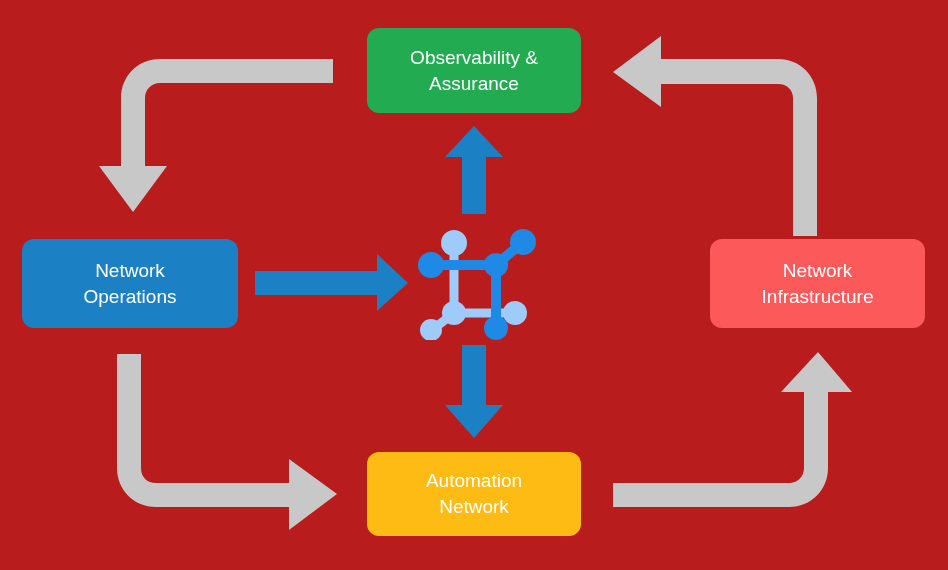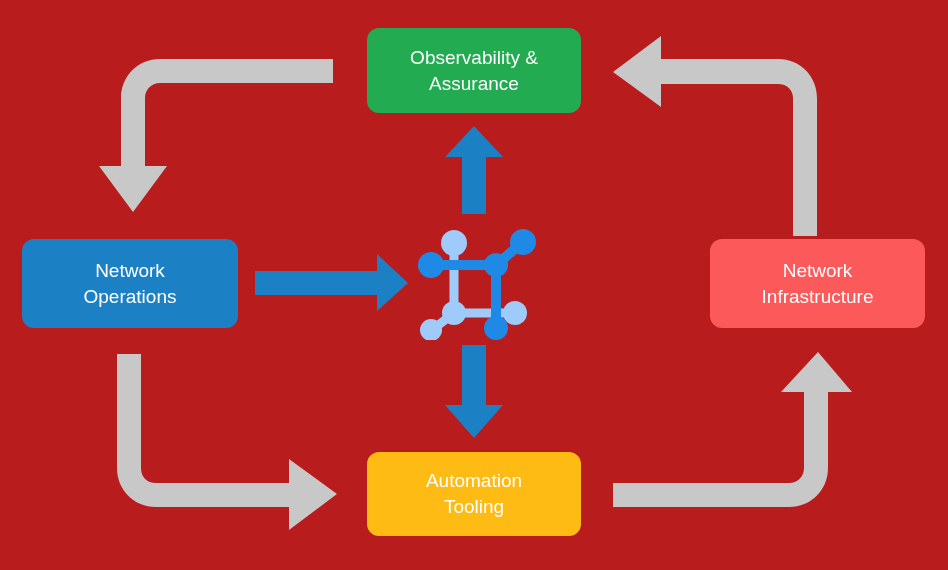--- a/index.html
+++ b/index.html
@@ -184,15 +184,15 @@
   <div class="node-box" id="box-observability">Observability &amp;
 Assurance</div>
 
   <div class="node-box" id="box-operations">Network
 Operations</div>
 
   <div class="node-box" id="box-infrastructure">Network
 Infrastructure</div>
 
   <div class="node-box" id="box-automation">Automation
-Tooling</div>
+Network</div>
 
 </div>
 
 </body></html>

